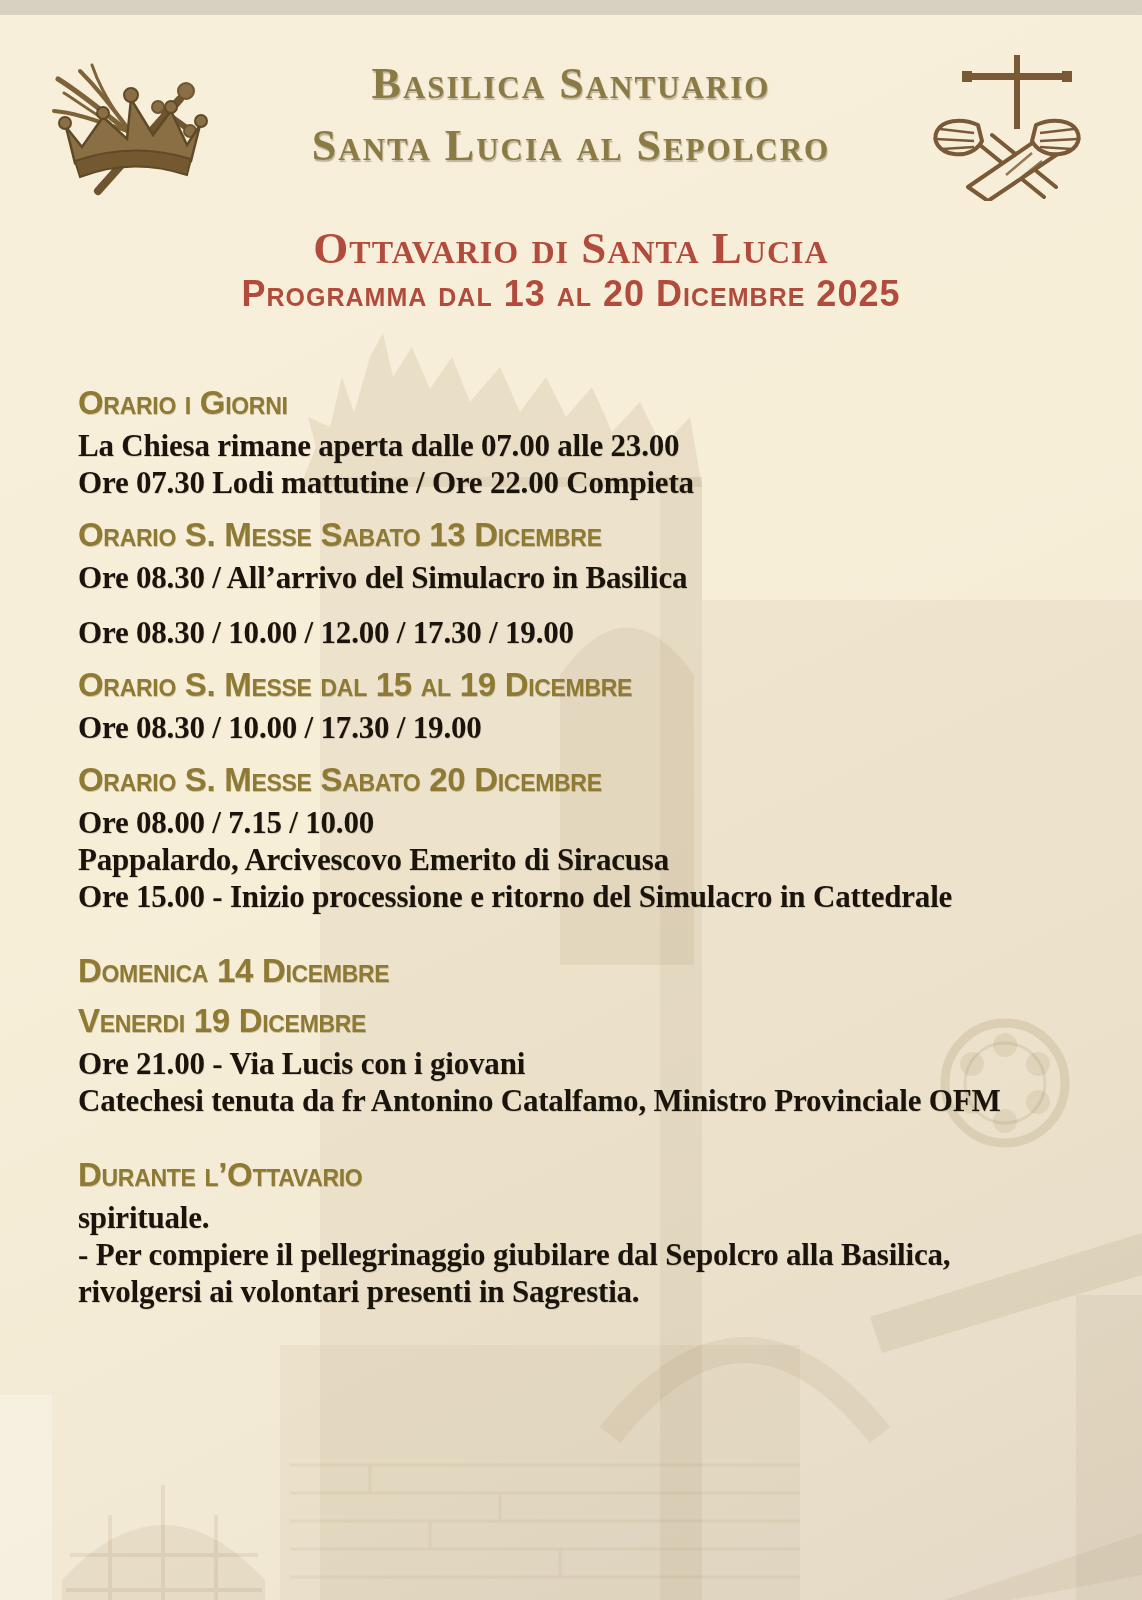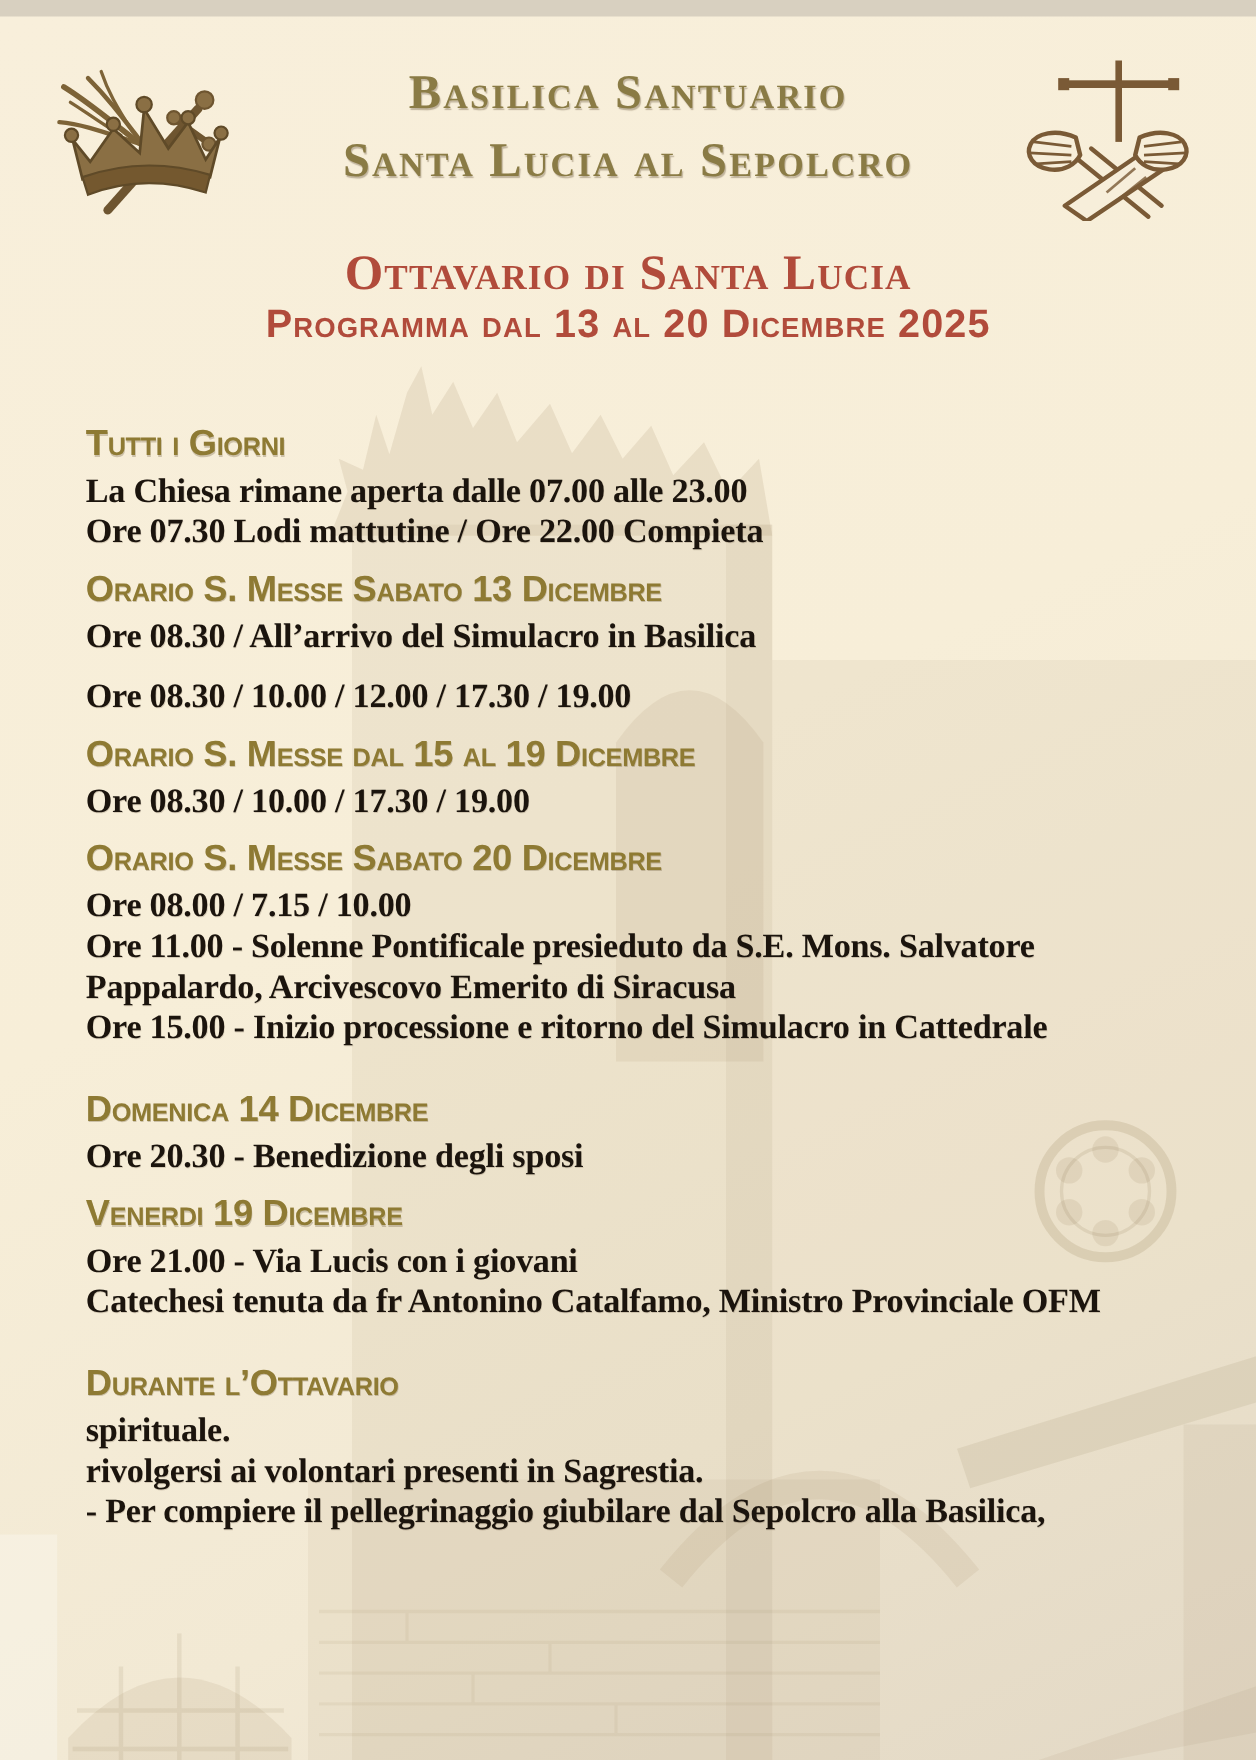--- a/index.html
+++ b/index.html
@@ -200,21 +200,21 @@
   </div>
 
   <div class="subtitle">
     <div class="subtitle-line1">Ottavario di Santa Lucia</div>
     <div class="subtitle-line2">Programma dal 13 al 20 Dicembre 2025</div>
   </div>
 
   <div class="content">
 
     <div class="sec">
-      <h3 class="sec-heading">Tutti i Giorni</h3>
+      <h3 class="sec-heading">Orario i Giorni</h3>
       <p class="sec-line">La Chiesa rimane aperta dalle 07.00 alle 23.00</p>
       <p class="sec-line">Ore 07.30 Lodi mattutine / Ore 22.00 Compieta</p>
     </div>
 
     <div class="sec">
       <h3 class="sec-heading">Orario S. Messe Sabato 13 Dicembre</h3>
       <p class="sec-line">Ore 08.30 / All’arrivo del Simulacro in Basilica</p>
     </div>
 
     <div class="sec">
@@ -222,37 +222,35 @@
     </div>
 
     <div class="sec">
       <h3 class="sec-heading">Orario S. Messe dal 15 al 19 Dicembre</h3>
       <p class="sec-line">Ore 08.30 / 10.00 / 17.30 / 19.00</p>
     </div>
 
     <div class="sec">
       <h3 class="sec-heading">Orario S. Messe Sabato 20 Dicembre</h3>
       <p class="sec-line">Ore 08.00 / 7.15 / 10.00</p>
-      <p class="sec-line">Ore 11.00 - Solenne Pontificale presieduto da S.E. Mons. Salvatore</p>
       <p class="sec-line">Pappalardo, Arcivescovo Emerito di Siracusa</p>
       <p class="sec-line">Ore 15.00 - Inizio processione e ritorno del Simulacro in Cattedrale</p>
     </div>
 
     <div class="sec gap">
       <h3 class="sec-heading">Domenica 14 Dicembre</h3>
-      <p class="sec-line">Ore 20.30 - Benedizione degli sposi</p>
     </div>
 
     <div class="sec">
       <h3 class="sec-heading">Venerdi 19 Dicembre</h3>
       <p class="sec-line">Ore 21.00 - Via Lucis con i giovani</p>
       <p class="sec-line">Catechesi tenuta da fr Antonino Catalfamo, Ministro Provinciale OFM</p>
     </div>
 
     <div class="sec gap">
       <h3 class="sec-heading">Durante l’Ottavario</h3>
       <p class="sec-line">spirituale.</p>
+      <p class="sec-line">- Per compiere il pellegrinaggio giubilare dal Sepolcro alla Basilica,</p>
       <p class="sec-line">rivolgersi ai volontari presenti in Sagrestia.</p>
-      <p class="sec-line">- Per compiere il pellegrinaggio giubilare dal Sepolcro alla Basilica,</p>
     </div>
 
   </div>
 </div>
 
 </body></html>

